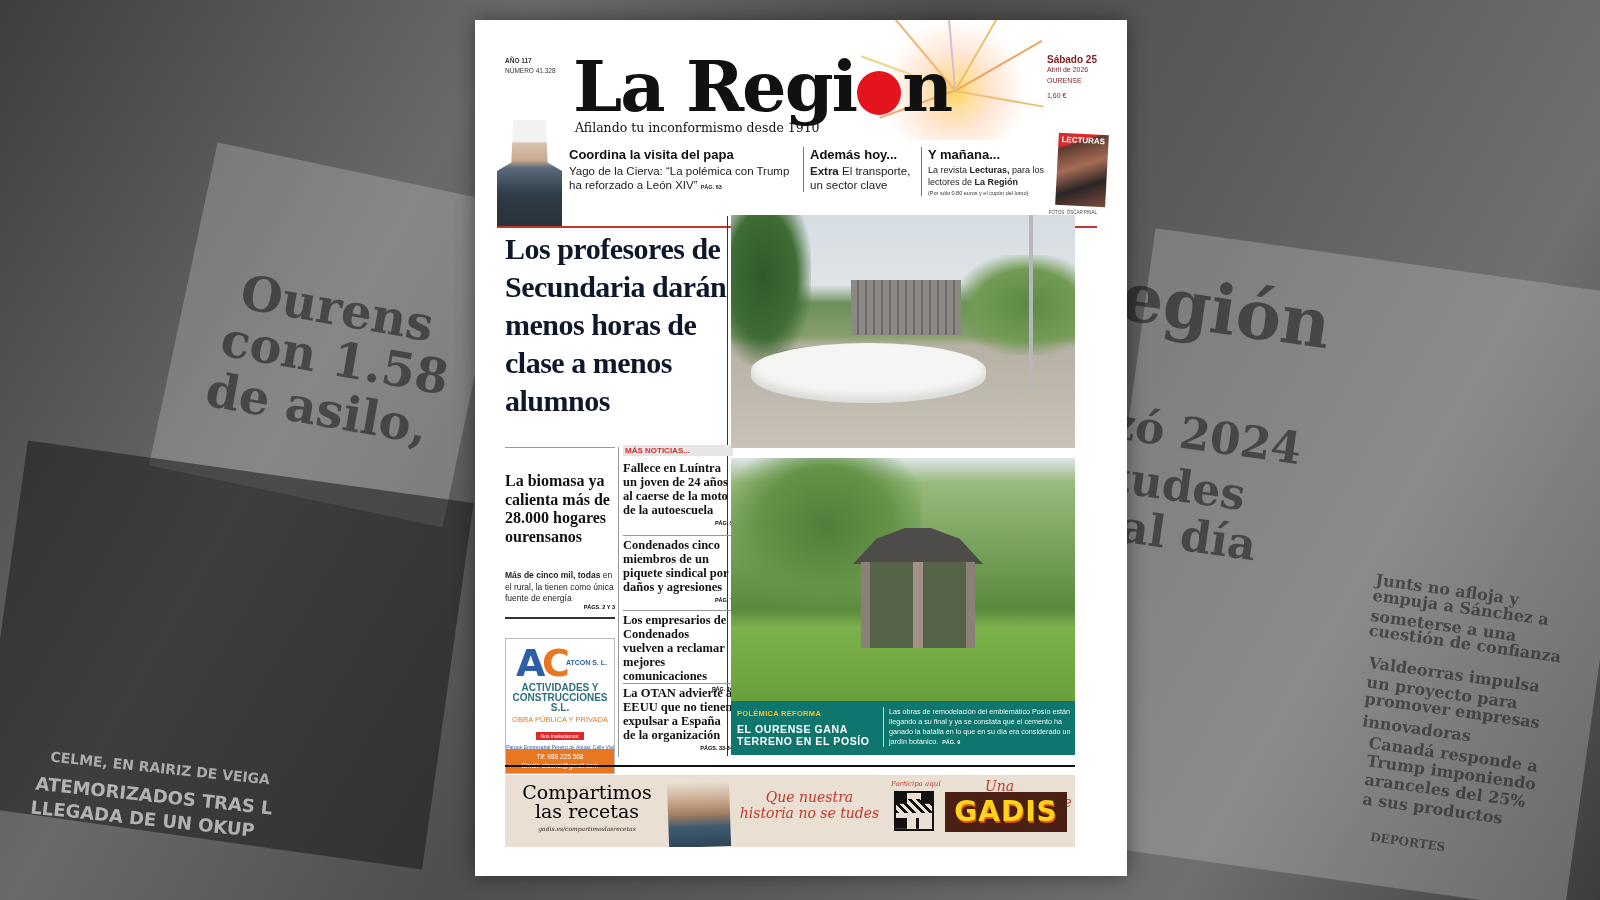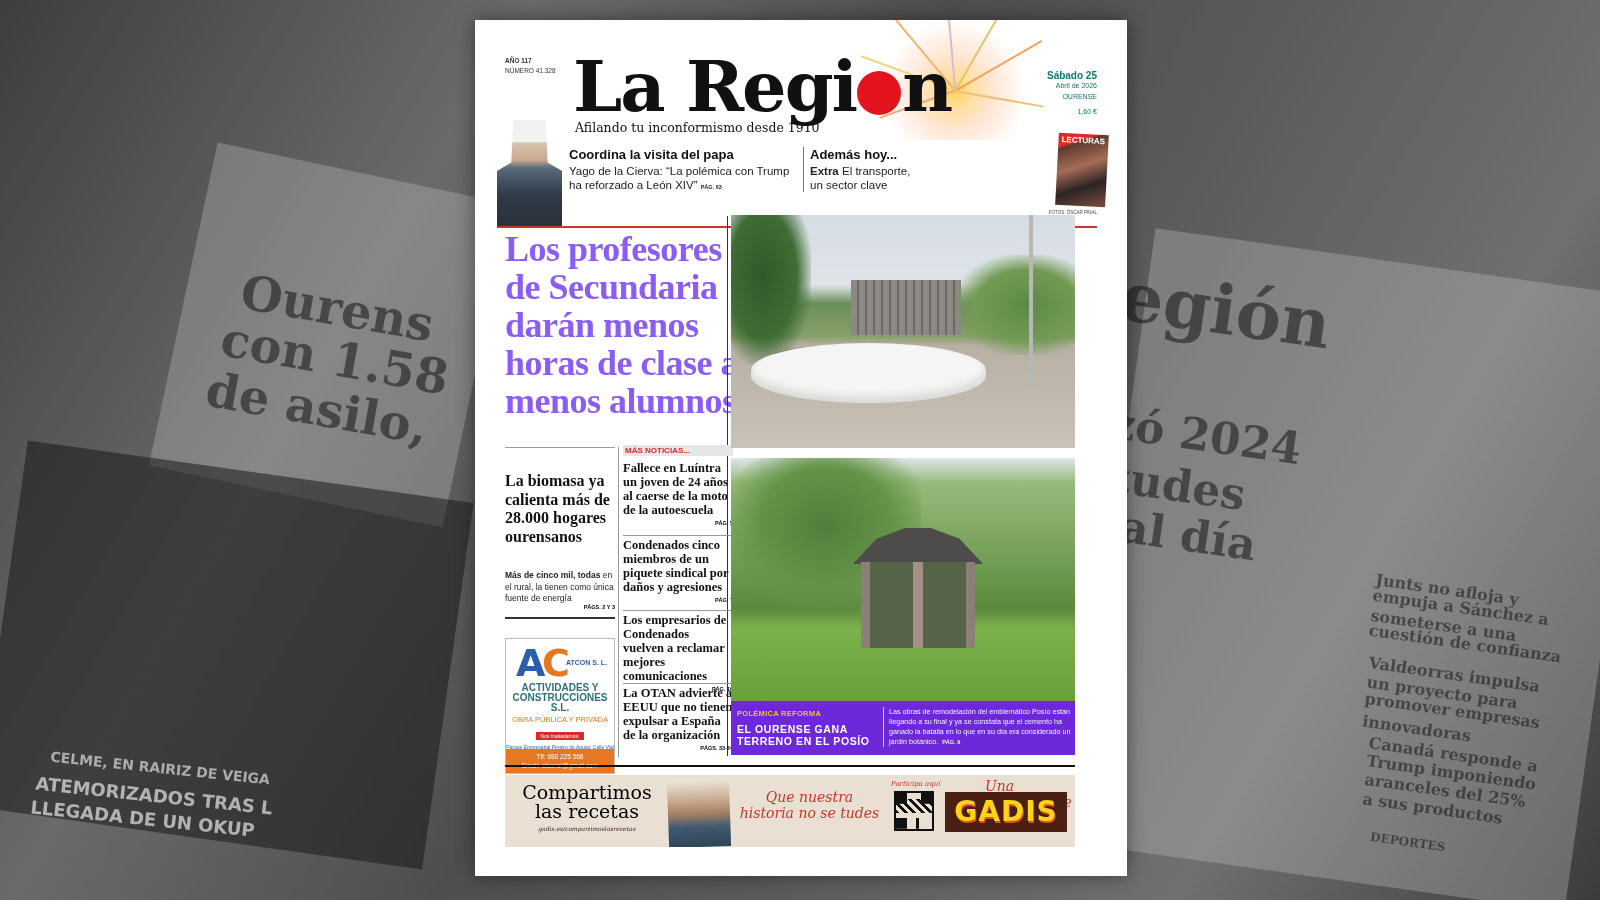--- a/index.html
+++ b/index.html
@@ -49,21 +49,21 @@
     font-size: 70px; letter-spacing: -2px; color: #111; line-height: 90px;
   }
   .masthead-title .dot {
     display: inline-block; width: 44px; height: 44px; border-radius: 50%;
     background: #e3141d; vertical-align: -4px; margin: 0 1px;
   }
   .tagline {
     position: absolute; left: 100px; top: 100px;
     font-family: "DejaVu Serif", serif; font-size: 12.5px; color: #111;
   }
-  .date-box { position: absolute; right: 30px; top: 50px; text-align: right; color: #0f766e; }
+  .date-box { position: absolute; right: 30px; top: 34px; text-align: left; color: #7f1d1d; }
   .date-box .day { font-size: 10px; font-weight: bold; }
   .date-box .month { font-size: 7px; margin-top: 1px; }
   .date-box .city { font-size: 7px; margin-top: 4px; }
   .date-box .price { font-size: 7px; margin-top: 8px; }
 
   
   .teaser-bar { position: absolute; left: 22px; top: 122px; width: 600px; height: 86px; border-bottom: 2px solid #c0392b; }
   .portrait {
     position: absolute; left: 0px; top: -22px; width: 65px; height: 106px;
     background: linear-gradient(180deg, #f2f2f2 0%, #f2f2f2 20%, #d8c3b0 22%, #c9a78f 38%, #5a6b7b 45%, #2f3b48 70%, #2a323a 100%);
@@ -83,21 +83,21 @@
     background: linear-gradient(160deg, #d92b2b 0%, #d92b2b 16%, #5b3a2f 18%, #a56c56 45%, #2c2424 70%, #7c4d3e 100%);
     transform: rotate(3deg);
   }
   .magazine span { position: absolute; top: 2px; left: 3px; color: #fff; font-size: 8px; font-weight: bold; }
   .photo-credit { position: absolute; right: 30px; top: 190px; font-size: 4.5px; color: #444; }
 
   
   .main-headline {
     position: absolute; left: 30px; top: 210px; width: 240px;
     font-family: "Liberation Serif", serif; font-weight: bold;
-    font-size: 36px; line-height: 38px; color: #8b5cf6; letter-spacing: -0.5px;
+    font-size: 30px; line-height: 38px; color: #0f172a; letter-spacing: -0.5px;
   }
   .main-sub { position: absolute; left: 30px; top: 405px; width: 230px; font-size: 10.5px; line-height: 13px; color: #222; }
   .main-sub b { font-weight: bold; }
   .pag-right { font-size: 5.5px; font-weight: bold; float: right; margin-top: 5px; }
 
   .vrule { position: absolute; width: 1px; background: #333; }
   .hrule { position: absolute; height: 1px; background: #333; }
 
   
   .biomasa-title {
@@ -143,21 +143,21 @@
   .p1-wall-inner { position: absolute; left: 40px; top: 130px; width: 150px; height: 25px; border-radius: 50%; background: #6c7c52; }
   .p1-pole { position: absolute; left: 298px; top: 0; width: 4px; height: 175px; background: #b7b7b7; }
   .photo-2 { left: 256px; top: 438px; width: 344px; height: 243px;
     background: linear-gradient(180deg, #dfe6ea 0%, #98ba7c 10%, #6f9a52 45%, #5b8a3c 62%, #7fae4e 70%, #6fa23d 100%); }
   .p2-tree { position: absolute; left: 0; top: 0; width: 190px; height: 150px; background: radial-gradient(ellipse at 50% 45%, #4f7f3b 0%, #659448 50%, rgba(101,148,72,0) 80%); }
   .p2-roof { position: absolute; left: 122px; top: 70px; width: 130px; height: 36px; background: #4e4b4b; clip-path: polygon(18% 30%, 40% 0, 60% 0, 82% 30%, 100% 100%, 0 100%); }
   .p2-body { position: absolute; left: 130px; top: 104px; width: 114px; height: 86px; background: linear-gradient(90deg, #8c7f78 0 8%, #556448 8% 46%, #a48f86 46% 54%, #556448 54% 92%, #8c7f78 92% 100%); }
   .p2-grass { position: absolute; left: 0; top: 170px; width: 100%; height: 73px; background: linear-gradient(180deg, #7cb24a, #6aa03a); }
   .caption-box {
     position: absolute; left: 256px; top: 681px; width: 344px; height: 54px;
-    background: #6d28d9; color: #fff;
+    background: #0f766e; color: #fff;
   }
   .cap-kicker { position: absolute; left: 6px; top: 8px; font-size: 7.5px; font-weight: bold; color: #f2c230; letter-spacing: 0.3px; }
   .cap-title { position: absolute; left: 6px; top: 22px; width: 145px; font-size: 10.5px; font-weight: bold; line-height: 12px; letter-spacing: 0.6px; }
   .cap-body { position: absolute; left: 152px; top: 6px; width: 188px; border-left: 1px solid #c8d3dc; padding-left: 5px; font-size: 7.2px; line-height: 10px; color: #f1f4f7; }
   .cap-body .pg { font-size: 5.5px; font-weight: bold; margin-left: 4px; }
 
   .thick-rule { position: absolute; left: 30px; top: 745px; width: 570px; height: 2px; background: #111; }
 
   
   .ad-gadis {
@@ -245,20 +245,25 @@
     <div class="teaser teaser-1">
       <div class="t-title">Coordina la visita del papa</div>
       <div class="t-body"><span>Yago de la Cierva: “La polémica con Trump ha reforzado a León XIV”</span> <span class="pag">PÁG. 63</span></div>
     </div>
 
     <div class="teaser teaser-2">
       <div class="t-title">Además hoy...</div>
       <div class="t-body"><b>Extra</b><span> El transporte, un sector clave</span></div>
     </div>
 
+    <div class="teaser teaser-3">
+      <div class="t-title">Y mañana...</div>
+      <div class="t-body"><span>La revista </span><b>Lecturas,</b><span> para los lectores de </span><b>La Región</b></div>
+      <div class="t-note">(Por sólo 0,80 euros y el cupón del lomo)</div>
+    </div>
 
     <div class="magazine">
         <span>LECTURAS</span>
       </div>
   </div>
 
   <div class="photo-credit">FOTOS: ÓSCAR PINAL</div>
 
   <div class="main-headline">Los profesores de Secundaria darán menos horas de clase a menos alumnos</div>
 

